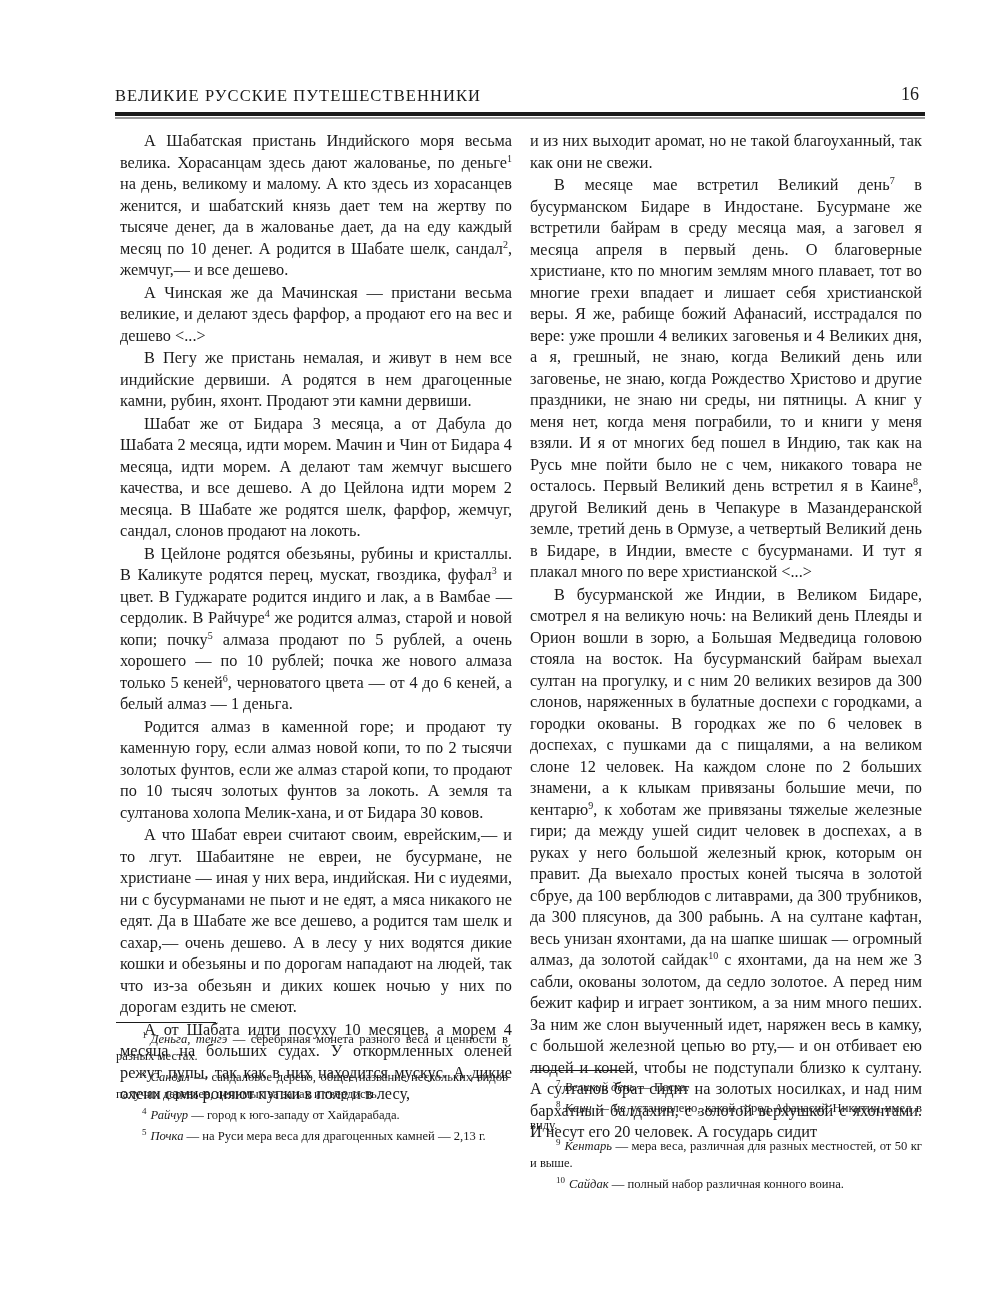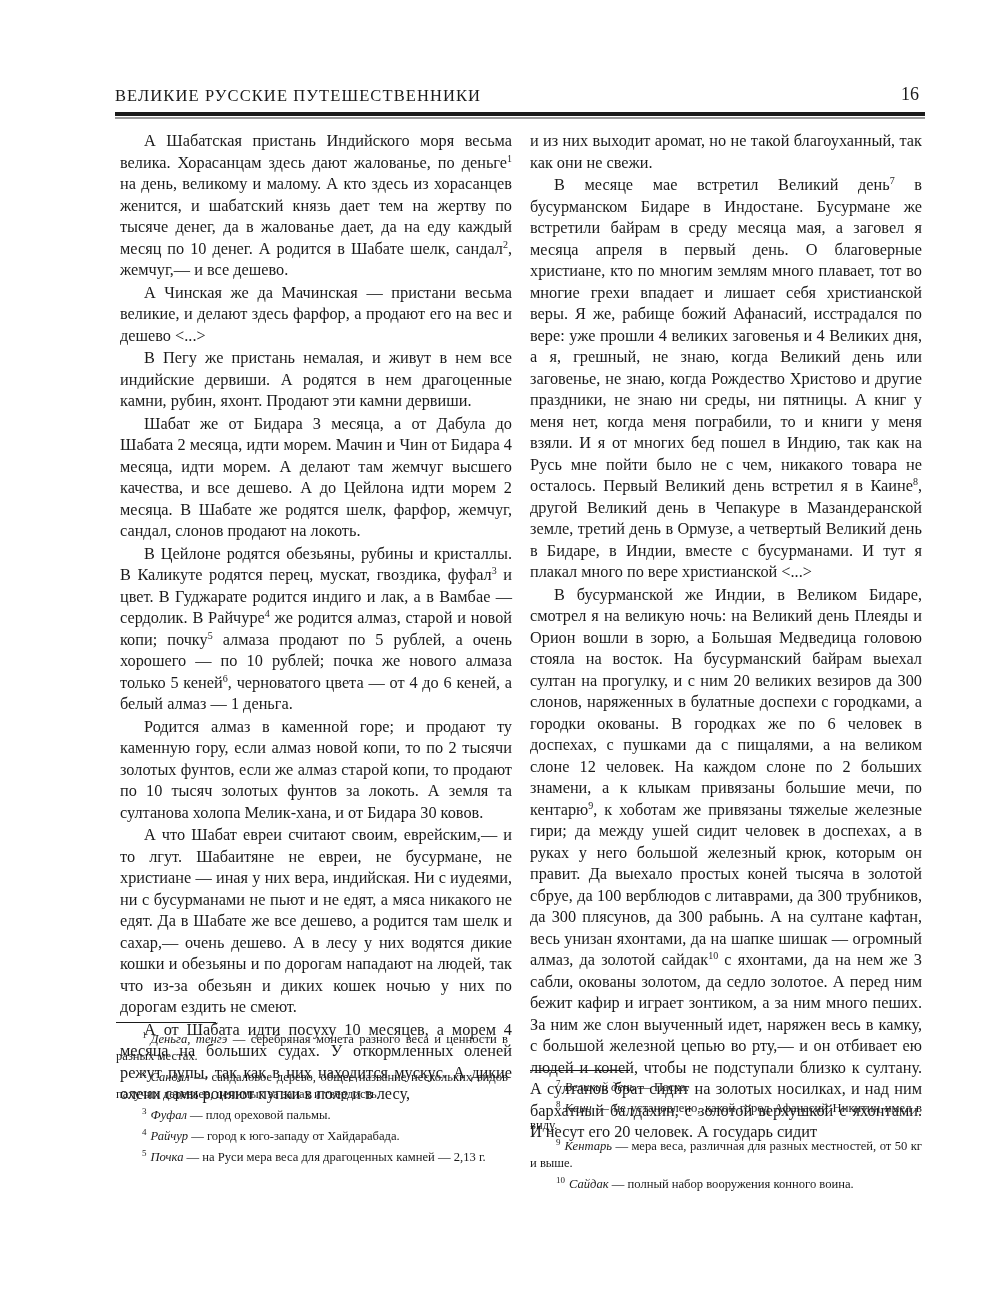--- a/index.html
+++ b/index.html
@@ -44,30 +44,29 @@
   <p class="para"><span>В Цейлоне родятся обезьяны, рубины и кристаллы. В Каликуте родятся перец, мускат, гвоздика, фуфал</span><sup>3</sup><span> и цвет. В Гуджарате родится индиго и лак, а в Вамбае — сердолик. В Райчуре</span><sup>4</sup><span> же родится алмаз, старой и новой копи; почку</span><sup>5</sup><span> алмаза продают по 5 рублей, а очень хорошего — по 10 рублей; почка же нового алмаза только 5 кеней</span><sup>6</sup><span>, черноватого цвета — от 4 до 6 кеней, а белый алмаз — 1 деньга.</span></p>
   <p class="para">Родится алмаз в каменной горе; и продают ту каменную гору, если алмаз новой копи, то по 2 тысячи золотых фунтов, если же алмаз старой копи, то продают по 10 тысяч золотых фунтов за локоть. А земля та султанова холопа Мелик-хана, и от Бидара 30 ковов.</p>
   <p class="para">А что Шабат евреи считают своим, еврейским,— и то лгут. Шабаитяне не евреи, не бусурмане, не христиане — иная у них вера, индийская. Ни с иудеями, ни с бусурманами не пьют и не едят, а мяса никакого не едят. Да в Шабате же все дешево, а родится там шелк и сахар,— очень дешево. А в лесу у них водятся дикие кошки и обезьяны и по дорогам нападают на людей, так что из-за обезьян и диких кошек ночью у них по дорогам ездить не смеют.</p>
   <p class="para">А от Шабата идти посуху 10 месяцев, а морем 4 месяца на больших судах. У откормленных оленей режут пупы, так как в них находится мускус. А дикие олени сами роняют пупки в поле и в лесу,</p>
 </div>
 
 <div class="notes notes-left">
   <div class="notes-rule"></div>
   <p class="note"><sup>1</sup><span class="term">Деньга, тенгэ</span><span> — серебряная монета разного веса и ценности в разных местах.</span></p>
   <p class="note"><sup>2</sup><span class="term">Сандал</span><span> — сандаловое дерево, общее название нескольких видов пахучих деревьев, ценимых за запах и твердость.</span></p>
-  <p class="note"><sup>3</sup><span class="term">Фуфал</span><span> — плод ореховой пальмы.</span></p>
   <p class="note"><sup>4</sup><span class="term">Райчур</span><span> — город к юго-западу от Хайдарабада.</span></p>
   <p class="note"><sup>5</sup><span class="term">Почка</span><span> — на Руси мера веса для драгоценных камней — 2,13 г.</span></p>
 </div>
 
 <div class="col col-right">
   <p class="para cont">и из них выходит аромат, но не такой благоуханный, так как они не свежи.</p>
   <p class="para"><span>В месяце мае встретил Великий день</span><sup>7</sup><span> в бусурманском Бидаре в Индостане. Бусурмане же встретили байрам в среду месяца мая, а заговел я месяца апреля в первый день. О благоверные христиане, кто по многим землям много плавает, тот во многие грехи впадает и лишает себя христианской веры. Я же, рабище божий Афанасий, исстрадался по вере: уже прошли 4 великих заговенья и 4 Великих дня, а я, грешный, не знаю, когда Великий день или заговенье, не знаю, когда Рождество Христово и другие праздники, не знаю ни среды, ни пятницы. А книг у меня нет, когда меня пограбили, то и книги у меня взяли. И я от многих бед пошел в Индию, так как на Русь мне пойти было не с чем, никакого товара не осталось. Первый Великий день встретил я в Каине</span><sup>8</sup><span>, другой Великий день в Чепакуре в Мазандеранской земле, третий день в Ормузе, а четвертый Великий день в Бидаре, в Индии, вместе с бусурманами. И тут я плакал много по вере христианской &lt;...&gt;</span></p>
   <p class="para"><span>В бусурманской же Индии, в Великом Бидаре, смотрел я на великую ночь: на Великий день Плеяды и Орион вошли в зорю, а Большая Медведица головою стояла на восток. На бусурманский байрам выехал султан на прогулку, и с ним 20 великих везиров да 300 слонов, наряженных в булатные доспехи с городками, а городки окованы. В городках же по 6 человек в доспехах, с пушками да с пищалями, а на великом слоне 12 человек. На каждом слоне по 2 больших знамени, а к клыкам привязаны большие мечи, по кентарю</span><sup>9</sup><span>, к хоботам же привязаны тяжелые железные гири; да между ушей сидит человек в доспехах, а в руках у него большой железный крюк, которым он правит. Да выехало простых коней тысяча в золотой сбруе, да 100 верблюдов с литаврами, да 300 трубников, да 300 плясунов, да 300 рабынь. А на султане кафтан, весь унизан яхонтами, да на шапке шишак — огромный алмаз, да золотой сайдак</span><sup>10</sup><span> с яхонтами, да на нем же 3 сабли, окованы золотом, да седло золотое. А перед ним бежит кафир и играет зонтиком, а за ним много пеших. За ним же слон выученный идет, наряжен весь в камку, с большой железной цепью во рту,— и он отбивает ею людей и коней, чтобы не подступали близко к султану. А султанов брат сидит на золотых носилках, и над ним бархатный балдахин, с золотой верхушкой с яхонтами. И несут его 20 человек. А государь сидит</span></p>
 </div>
 
 <div class="notes notes-right">
   <div class="notes-rule"></div>
   <p class="note"><sup>7</sup><span class="term">Великий день</span><span> — Пасха.</span></p>
   <p class="note"><sup>8</sup><span class="term">Каин</span><span> — не установлено, какой город Афанасий Никитин имел в виду.</span></p>
   <p class="note"><sup>9</sup><span class="term">Кентарь</span><span> — мера веса, различная для разных местностей, от 50 кг и выше.</span></p>
-  <p class="note"><sup>10</sup><span class="term">Сайдак</span><span> — полный набор вооружения конного воина.</span></p>
+  <p class="note"><sup>10</sup><span class="term">Сайдак</span><span> — полный набор различная конного воина.</span></p>
 </div>
 
 </body></html>

